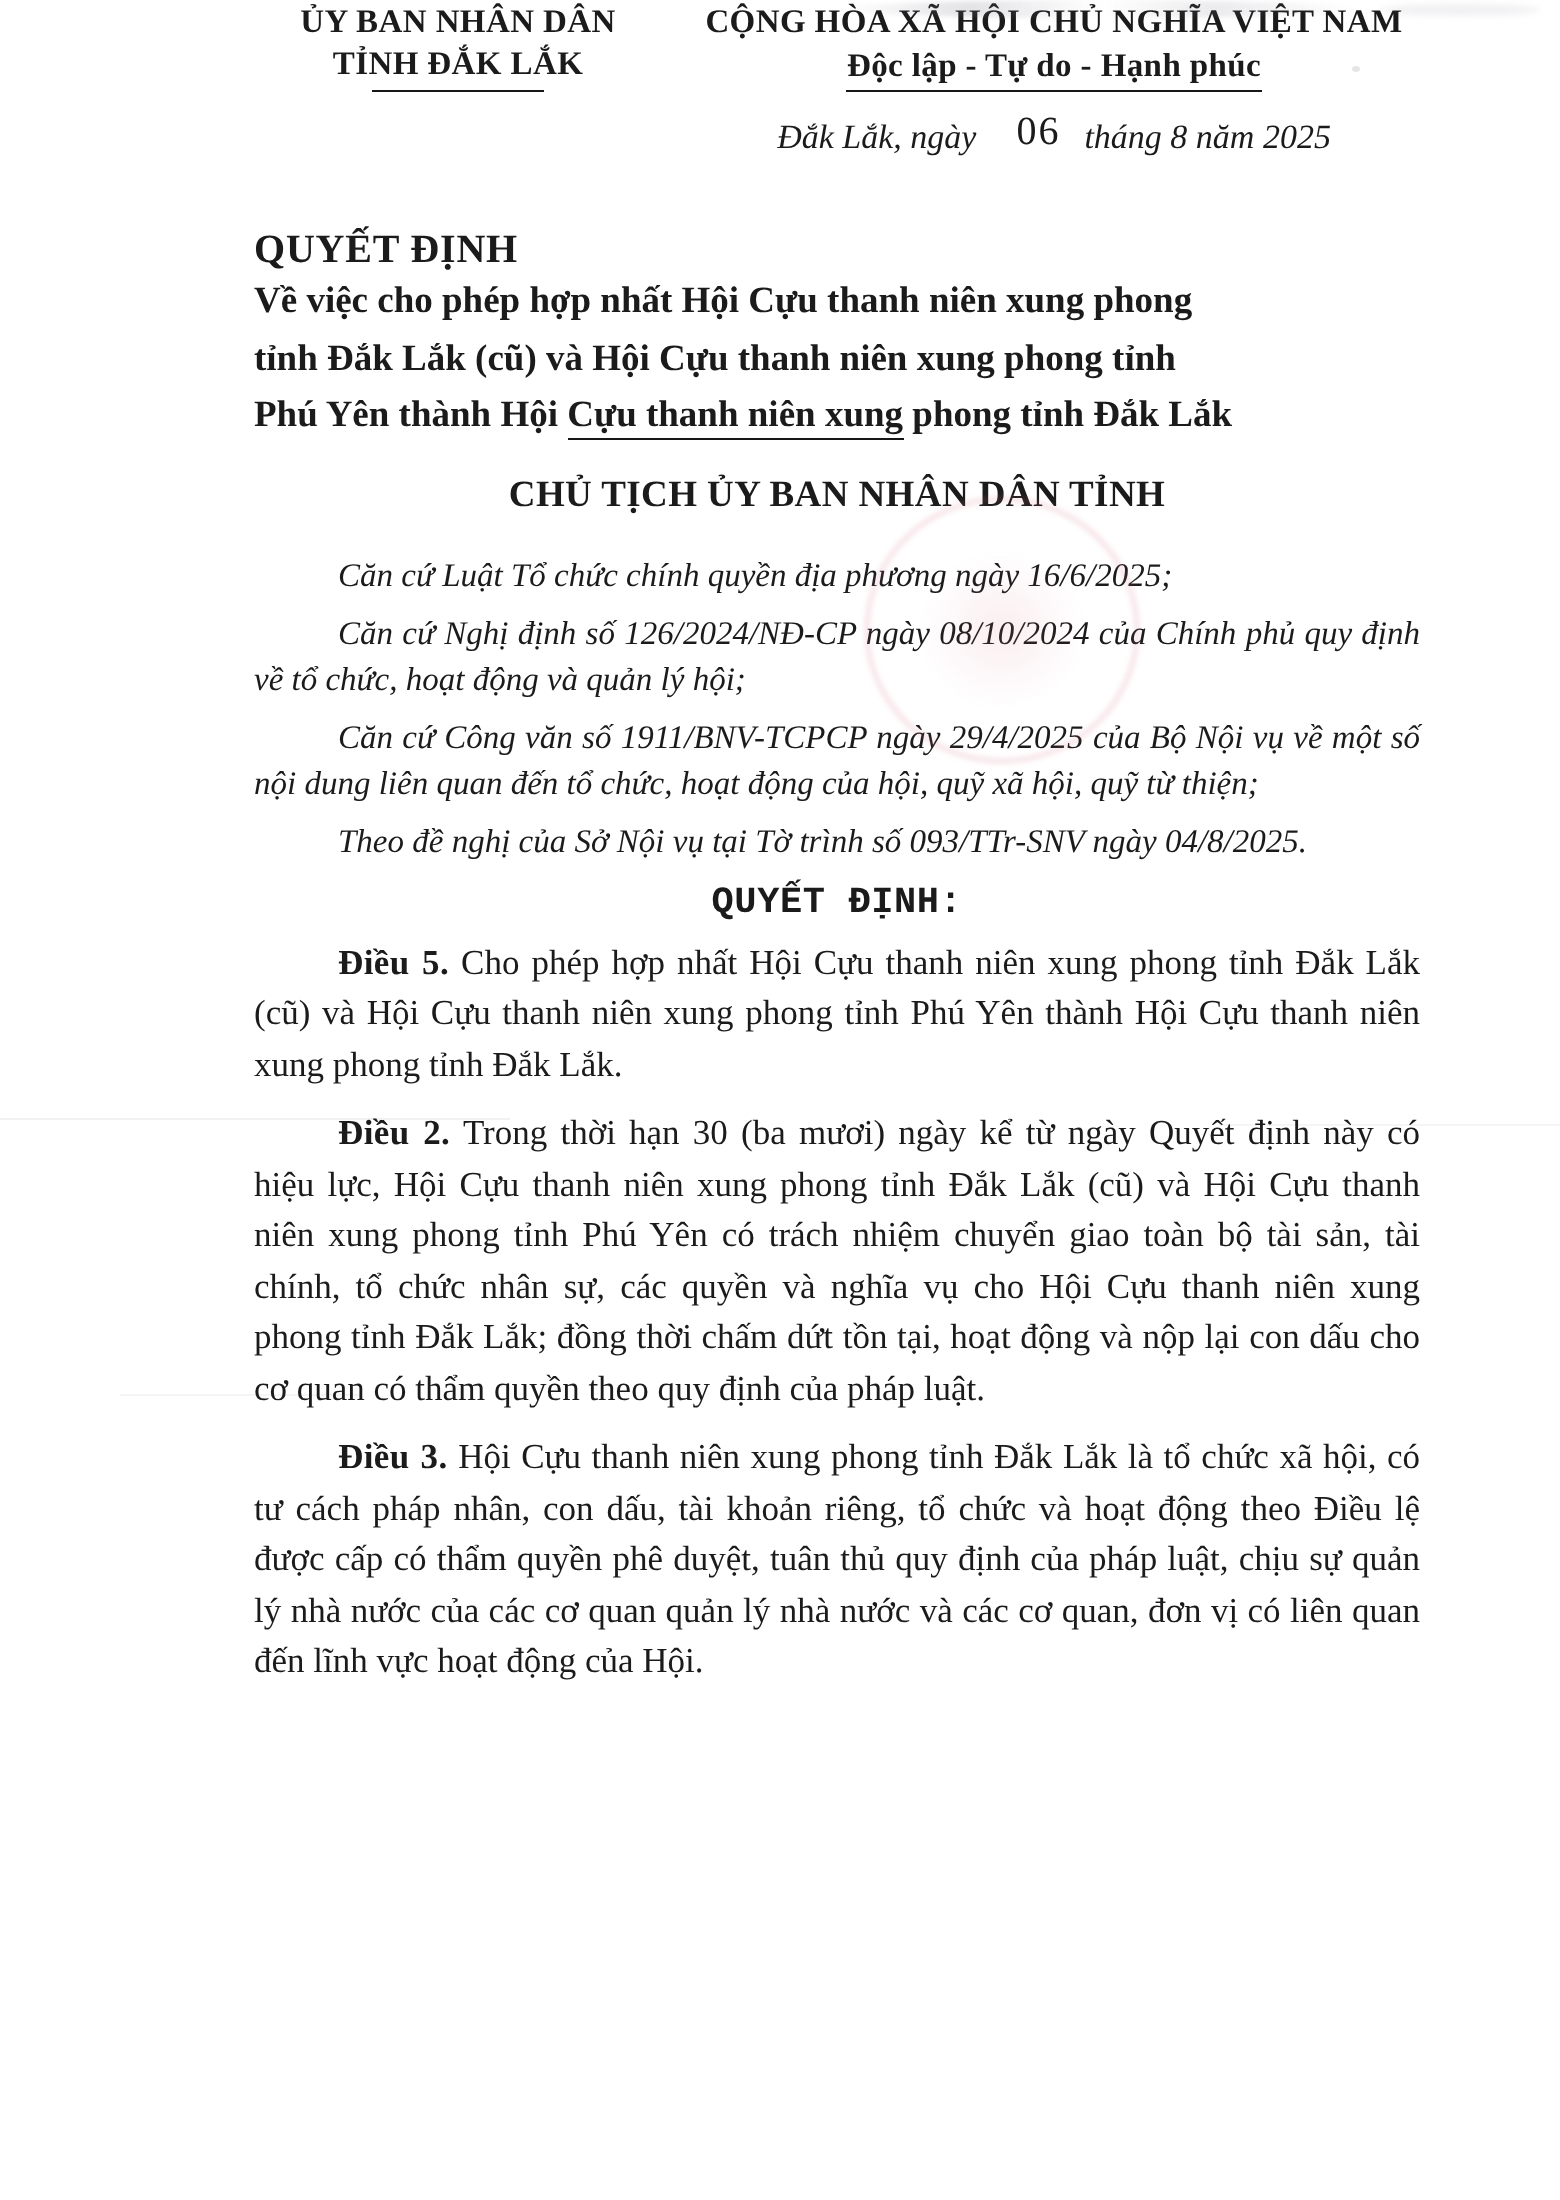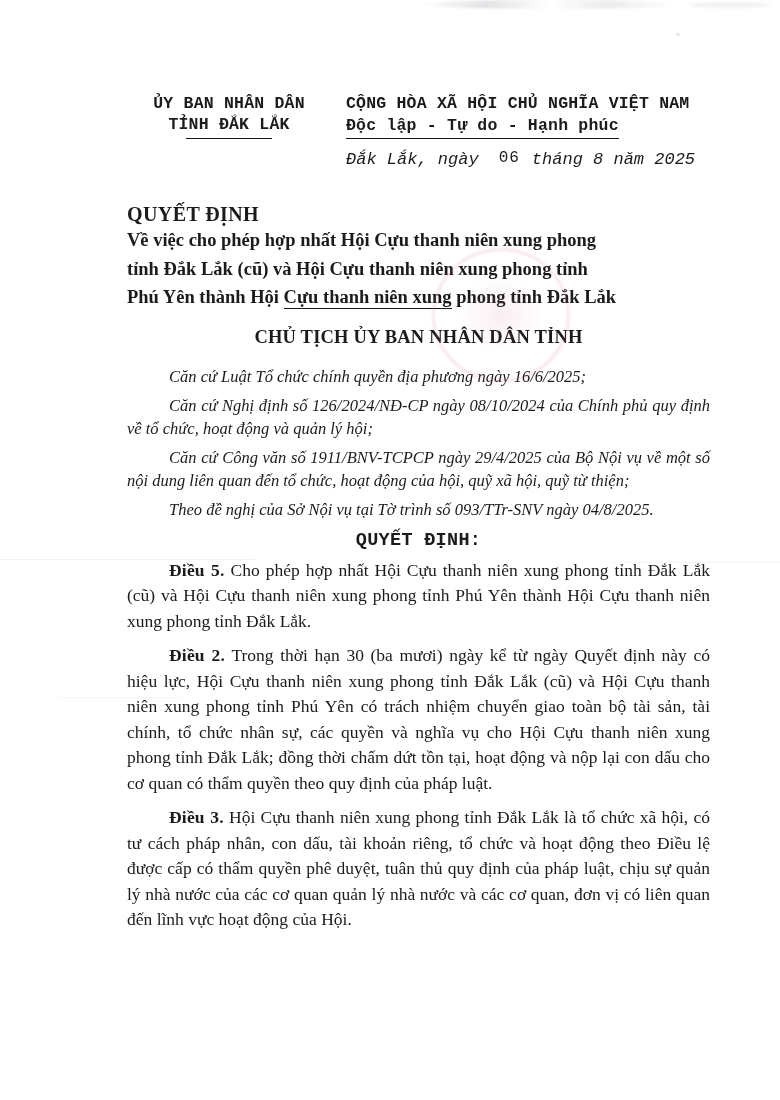--- a/index.html
+++ b/index.html
@@ -28,31 +28,31 @@
   .crease3{position:absolute;left:60px;top:697px;width:120px;height:1px;background:rgba(60,60,75,.05);}
   .stamp-bleed{
     position:absolute;left:432px;top:248px;width:132px;height:128px;
     border:3px solid rgba(216,112,134,.17);border-radius:50%;filter:blur(1.3px);
   }
   .stamp-bleed::after{
     content:"";position:absolute;inset:24px;border-radius:50%;
     background:radial-gradient(rgba(216,112,134,.12),rgba(216,112,134,0) 70%);
   }
   
-  .hdr{display:flex;padding-top:93px;font-family:Liberation Mono, monospace;}
+  .hdr{display:flex;}
   .hcol-left{margin-left:138px;width:182px;text-align:center;flex:none;}
-  .hcol-right{margin-left:26px;width:362px;text-align:left;flex:none;}
+  .hcol-right{margin-left:26px;width:362px;text-align:center;flex:none;}
   .hline{font-weight:bold;font-size:16.5px;line-height:21px;letter-spacing:.2px;}
   .rule-issuer{width:86px;border-bottom:1.6px solid #171717;margin:3px auto 0;}
   .motto-wrap{margin-top:1px;}
   .motto{display:inline-block;border-bottom:1.6px solid #171717;padding-bottom:2px;}
   .docnum{margin-top:13px;font-size:16.5px;white-space:nowrap;}
   .docnum .numv{margin:0 16px 0 6px;letter-spacing:1px;}
   .dateline{margin-top:11px;font-size:17px;font-style:italic;white-space:nowrap;}
-  .dateline .day{font-style:normal;font-size:16px;position:relative;top:-2px;margin:0 12px 0 20px;letter-spacing:1px;}
+  .dateline .day{font-style:normal;font-size:20px;position:relative;top:-2px;margin:0 12px 0 20px;letter-spacing:1px;}
   
   .title{margin:34px 70px 0 127px;text-align:left;}
   .title-h{font-size:20px;font-weight:bold;letter-spacing:.4px;}
   .subject{font-size:18.5px;font-weight:bold;line-height:28.5px;}
   .subject:first-of-type{margin-top:5px;}
   .us{border-bottom:1.7px solid #171717;padding-bottom:1px;}
   .authority{margin:15px 70px 0 127px;text-align:center;font-size:18.5px;font-weight:bold;letter-spacing:.2px;}
   
   .recitals{margin:17px 70px 0 127px;}
   .recital{font-style:italic;font-size:16.5px;line-height:23px;text-align:justify;text-indent:42px;margin:0 0 6px;}

